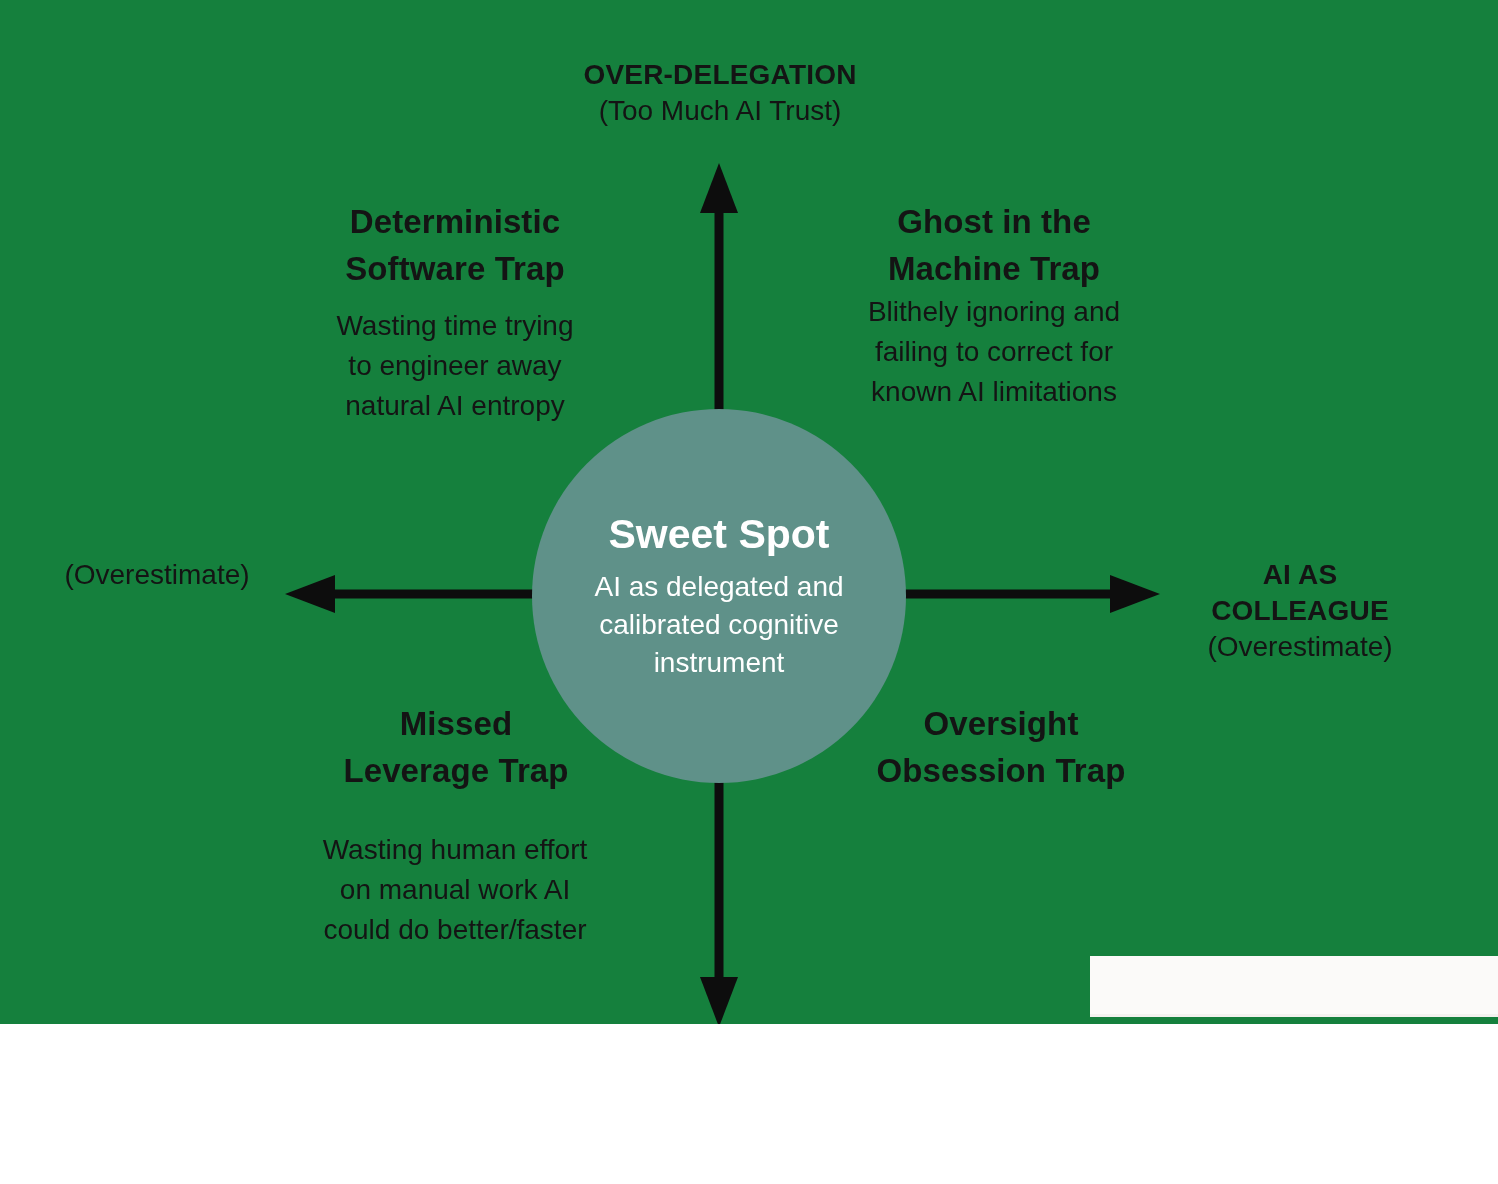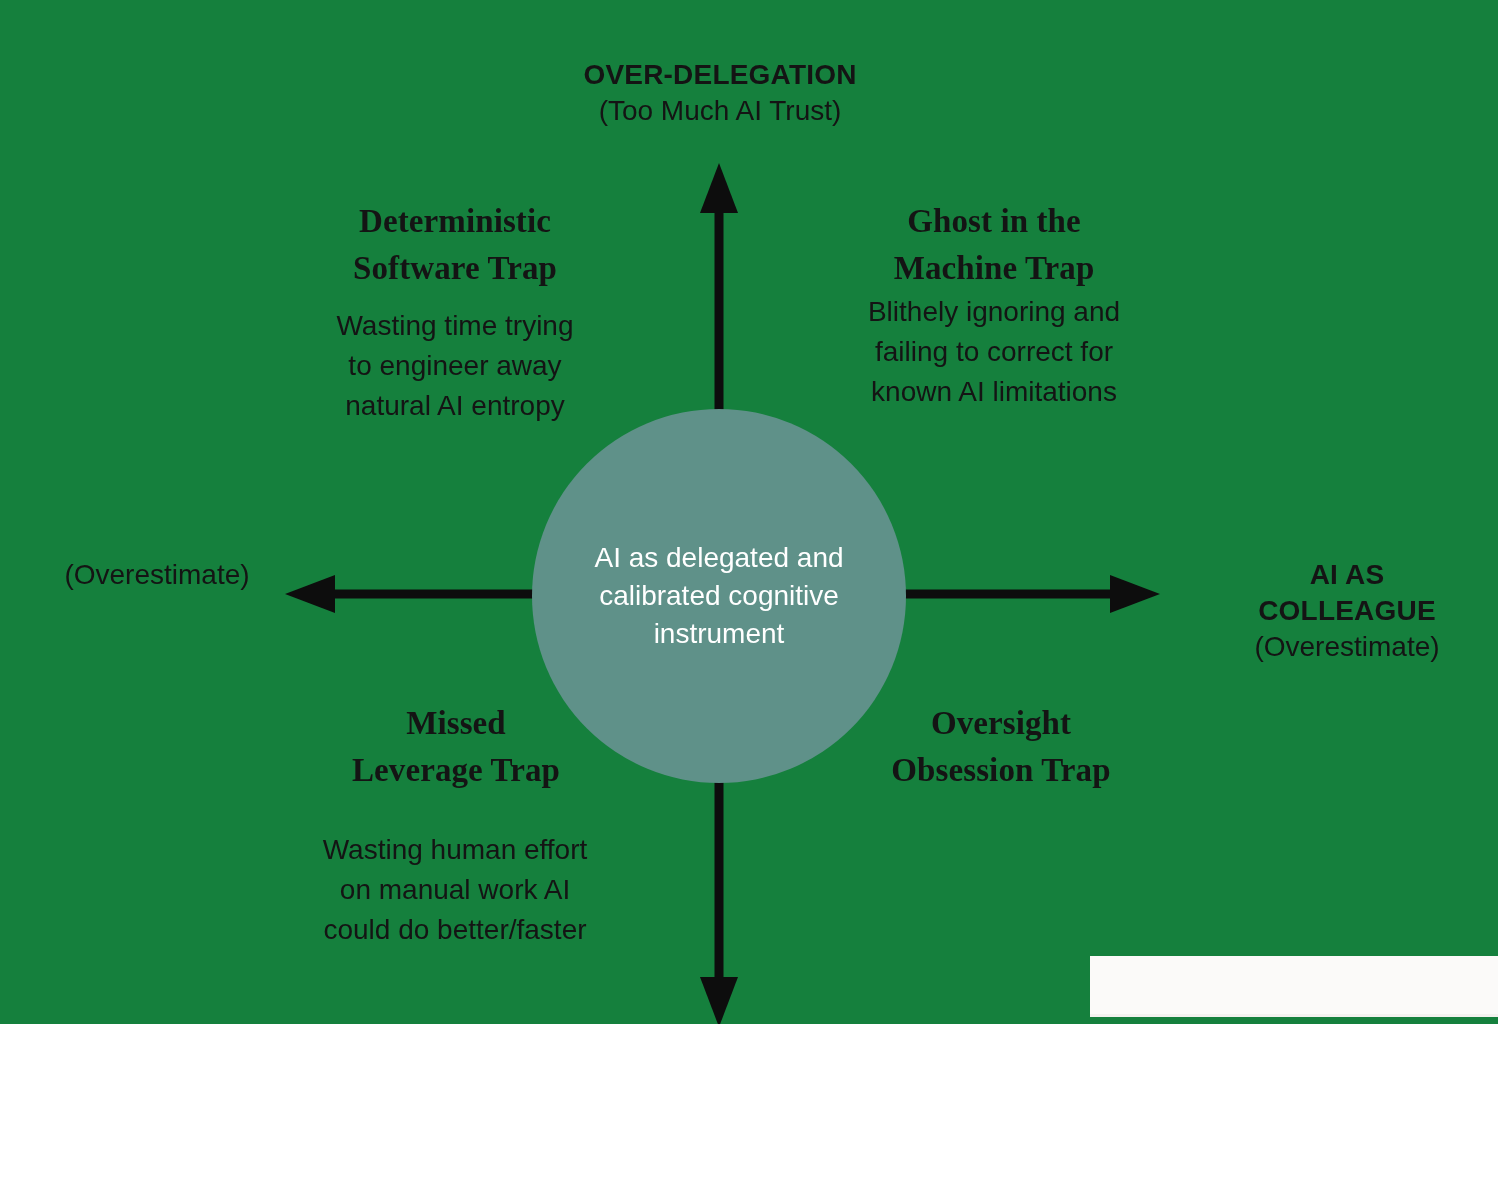--- a/index.html
+++ b/index.html
@@ -32,21 +32,20 @@
     font-size: 28px;
     line-height: 36px;
   }
 
   
   .quad-title {
     font-weight: 700;
     font-size: 33px;
     line-height: 47px;
     letter-spacing: 0.1px;
-    font-family: Liberation Serif, serif;
   }
   .quad-body {
     font-weight: 400;
     font-size: 28px;
     line-height: 40px;
   }
 
   
   .sweet-circle {
     left: 532px;
@@ -101,21 +100,21 @@
   <div class="abs centered axis-label" style="left:720px; top:57px;">
     <div class="main">OVER-DELEGATION</div>
     <div class="sub">(Too Much AI Trust)</div>
   </div>
 
 
   <div class="abs centered axis-label" style="left:157px; top:557px;">
     <div class="sub">(Overestimate)</div>
   </div>
 
-  <div class="abs centered axis-label" style="left:1300px; top:557px;margin-left:47px;">
+  <div class="abs centered axis-label" style="left:1300px; top:557px;">
     <div class="main">AI AS COLLEAGUE</div>
     <div class="sub">(Overestimate)</div>
   </div>
 
   <div class="abs centered quad-title lines" style="left:455px; top:198px;">Deterministic
 Software Trap</div>
   <div class="abs centered quad-body lines" style="left:455px; top:306px;">Wasting time trying
 to engineer away
 natural AI entropy</div>
 
@@ -128,20 +127,21 @@
   <div class="abs centered quad-title lines" style="left:456px; top:700px;">Missed
 Leverage Trap</div>
   <div class="abs centered quad-body lines" style="left:455px; top:810px;margin-top:20px;">Wasting human effort
 on manual work AI
 could do better/faster</div>
 
   <div class="abs centered quad-title lines" style="left:1001px; top:700px;">Oversight
 Obsession Trap</div>
 
   <div class="abs sweet-circle" id="sweet-circle" style="background: rgb(95, 145, 137); color: rgb(255, 255, 255);">
+    <div class="title">Sweet Spot</div>
     <div class="desc lines">AI as delegated and
 calibrated cognitive
 instrument</div>
   </div>
 
   <div class="abs artifact-band"></div>
 
 </div>
 
 </body></html>

